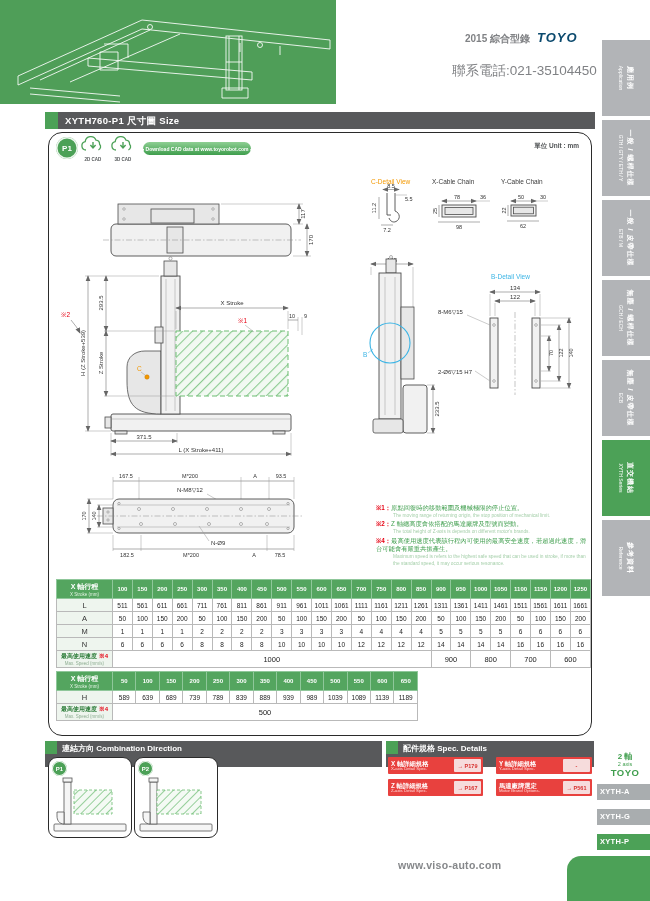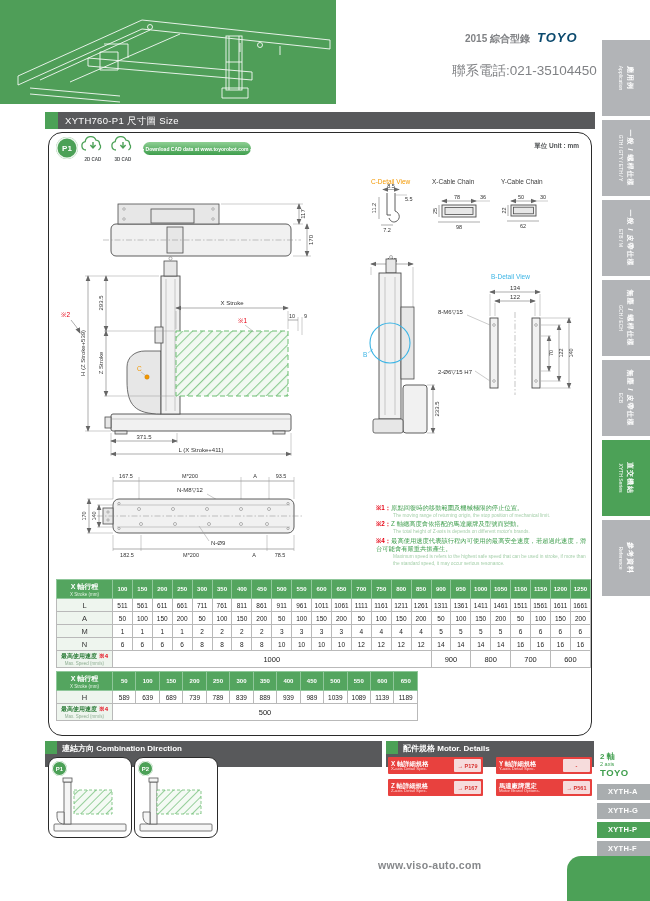--- a/index.html
+++ b/index.html
@@ -15,21 +15,21 @@
   
   #sidebar{right:0;top:40px;width:48px}
   .side-tab{position:relative;height:76px;margin-bottom:4px;background:#b2b4b7}
   .side-tab.active{background:#4ca157}
   .side-tab .rot{position:absolute;left:50%;top:50%;width:74px;transform:translate(-50%,-50%) rotate(90deg);text-align:center;color:#fff}
   .side-tab .zh{font-size:7px;font-weight:bold;letter-spacing:1px;white-space:nowrap}
   .side-tab .en{font-size:5px;white-space:nowrap;margin-top:1px}
   
   #title-bar{left:45px;top:112px;width:550px;height:17px;background:#58595b}
   #title-bar .gsq{position:absolute;left:0;top:0;width:13px;height:17px;background:#4ca157}
-  #title-bar .tt{position:absolute;left:20px;top:3px;font-size:9.5px;font-weight:normal;color:#fff;letter-spacing:.3px}
+  #title-bar .tt{position:absolute;left:20px;top:3px;font-size:9.5px;font-weight:bold;color:#fff;letter-spacing:.3px}
   
   #panel{left:48px;top:132px;width:544px;height:604px;border:1.5px solid #2b2b2b;border-radius:14px;background:#fff}
   #p1-badge{left:7px;top:4px;width:22px;height:22px;border-radius:50%;background:#4ca157;box-shadow:inset 0 0 0 1.5px rgba(255,255,255,.9);color:#fff;font-size:8px;font-weight:bold;display:flex;align-items:center;justify-content:center}
   .cloud-wrap{top:2px;width:28px;text-align:center}
   .cloud-wrap .cl-label{font-size:4.5px;font-weight:bold;color:#55585a;margin-top:-1px}
   #dl-pill{left:94px;top:9px;width:108px;height:13px;border-radius:7px;background:linear-gradient(#8ecf93,#3f9e4d);color:#fff;font-size:5px;font-weight:bold;display:flex;align-items:center;justify-content:center;white-space:nowrap}
   #unit{right:12px;top:9px;font-size:6.5px;color:#4f5254;font-weight:bold}
   #notes{left:327px;top:371px;width:214px}
   .note .l1{font-size:6.3px;line-height:1.4;color:#3f9e4d}
   .note .mk{color:#e60012;font-weight:bold}
@@ -58,28 +58,28 @@
   .sec-bar .gsq{position:absolute;left:0;top:0;width:12px;height:13px;background:#4ca157}
   .sec-bar .tt{position:absolute;left:17px;top:2px;font-size:8px;font-weight:bold;color:#fff}
   .comb-box{top:757px;width:84px;height:81px;border:1.5px solid #2b2b2b;border-radius:9px;background:#fff}
   #comb-p1{left:48px} #comb-p2{left:134px}
   .comb-box .badge{position:absolute;left:3px;top:3px;width:15px;height:15px;border-radius:50%;background:#4ca157;box-shadow:inset 0 0 0 1px rgba(255,255,255,.9);color:#fff;font-size:6px;font-weight:bold;display:flex;align-items:center;justify-content:center;z-index:2}
   .spec-item{position:absolute;height:17px;background:#e8413e;display:flex;align-items:center;border-radius:1px}
   .spec-item .st{flex:1;padding-left:3px;overflow:hidden}
   .spec-item .szh{font-size:6.3px;font-weight:bold;color:#fff;line-height:1.15;white-space:nowrap}
   .spec-item .sen{font-size:4.3px;color:#ffd9d9;line-height:1.1;white-space:nowrap}
   .spec-item .chip{width:27px;height:13px;margin-right:2px;background:#f6dcdc;color:#d7312e;font-size:5.5px;font-weight:bold;display:flex;align-items:center;justify-content:center;border-radius:1px}
-  #series-head{left:600px;top:752px;width:50px;color:#3f9e4d;line-height:1.15}
+  #series-head{left:600px;top:752px;width:50px;text-align:center;color:#3f9e4d;line-height:1.15}
   #series-head .a1{font-size:8px;font-weight:bold}
   #series-head .a2{font-size:5.5px}
   #series-head .a3{font-size:9.5px;font-weight:bold;letter-spacing:.5px}
   #series-tabs{left:597px;top:784px;width:53px}
-  .ser-tab{height:16px;margin-bottom:3px;background:#a9adaf;color:#fff;font-size:7.5px;font-weight:bold;line-height:16px;padding-left:11px;letter-spacing:.3px}
+  .ser-tab{height:16px;margin-bottom:9px;background:#a9adaf;color:#fff;font-size:7.5px;font-weight:bold;line-height:16px;padding-left:3px;letter-spacing:.3px}
   .ser-tab.active{background:#4ca157}
-  #website{left:378px;top:859px;font-size:10.5px;font-weight:bold;color:#85878a;letter-spacing:.3px}
+  #website{left:398px;top:859px;font-size:10.5px;font-weight:bold;color:#85878a;letter-spacing:.3px}
   #corner{left:567px;top:856px;width:83px;height:45px;background:#4ca157;border-radius:14px 0 0 0}
   
   svg text{font-family:"Liberation Sans",sans-serif}
 </style>
 </head>
 <body>
 
 <div class="abs" id="hero">
   <svg width="336" height="104" viewBox="0 0 336 104">
     <g fill="none" stroke="#fff" stroke-width="0.9" opacity="0.95">
@@ -674,21 +674,21 @@
       <rect x="12" y="8" width="7" height="42"></rect>
       <rect x="11" y="4" width="9" height="4"></rect>
       <path d="M12,50 C7,50 5,46 5,42 L5,38 L12,38 Z"></path>
     </g>
     <rect x="19" y="16" width="44" height="24" fill="url(#hp2)" stroke="#6dbd72" stroke-width=".8" stroke-dasharray="3 2"></rect>
   </svg>
 </div>
 
 <div class="abs sec-bar" id="spec-bar">
   <div class="gsq"></div>
-  <div class="tt">配件規格 Motor. Details</div>
+  <div class="tt">配件規格 Spec. Details</div>
 </div>
 <div id="spec-grid">
     <div class="spec-item" style="left: 388px; top: 757px; width: 95px;">
       <div class="st">
         <div class="szh">X 軸詳細規格</div>
         <div class="sen">X-axis Detail Spec.</div>
       </div>
       <div class="chip">→ P179</div>
     </div>
     <div class="spec-item" style="left: 496px; top: 757px; width: 96px;">

